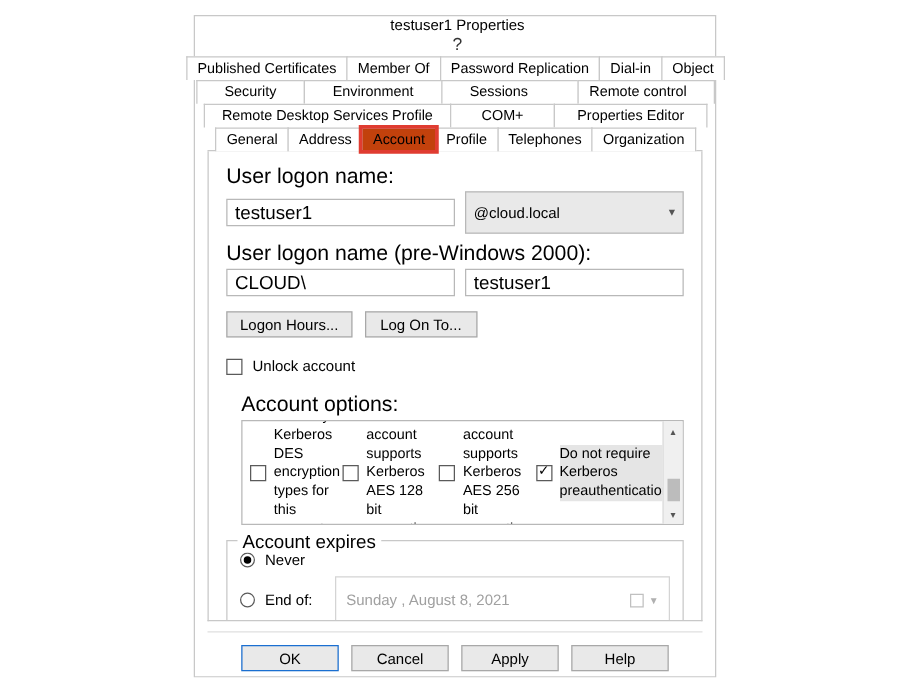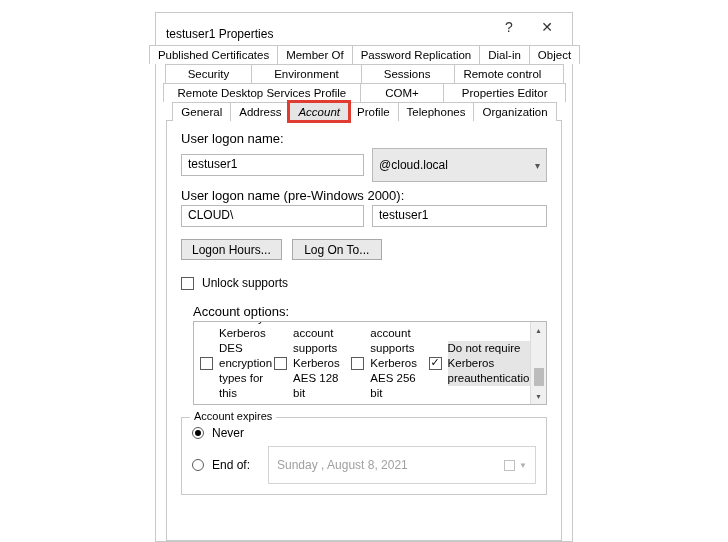--- a/index.html
+++ b/index.html
@@ -19,24 +19,25 @@
     top: 12px;
     width: 418px;
     height: 530px;
     border: 1px solid #c8c8c8;
     background: #fff;
     display: flex;
     flex-direction: column;
   }
   .titlebar {
     display: flex;
-    align-items: flex-end;
+    align-items: center;
     height: 28px;
     padding: 0 6px 0 10px;
     font-size: 12px;
+    flex-direction: column;
   }
   .titlebar .title { flex: 1; }
   .titlebar .wbtn {
     width: 38px;
     height: 28px;
     display: flex;
     align-items: center;
     justify-content: center;
     font-size: 14px;
     color: #333;
@@ -58,48 +59,47 @@
     background: #fff;
     padding: 2px 8px;
     font-size: 11.5px;
     line-height: 14px;
     margin-right: -1px;
     white-space: nowrap;
     cursor: default;
     position: relative;
   }
   .tab.active {
-    background: #e5e5e5;
+    background: #c2410c;
     z-index: 2;
-    font-style: italic;
   }
   .tab.highlight-red {
     outline: 3px solid #e03c31;
     outline-offset: -1px;
     z-index: 5;
   }
   .tab-strip-bottom { border-bottom: 1px solid #c8c8c8; margin-top:-1px; }
   .tab-panel {
     border: 1px solid #c8c8c8;
     border-top: none;
     margin: 0 10px;
     padding: 10px 14px 10px 14px;
     flex: 1;
     overflow: hidden;
     display: flex;
     flex-direction: column;
     gap: 6px;
   }
   .row { display: flex; align-items: center; gap: 8px; }
-  .label { font-size: 13px; margin-bottom: 2px; }
+  .label { font-size: 17px; margin-bottom: 2px; }
   .textbox {
     border: 1px solid #b8b8b8;
     height: 22px;
     padding: 2px 6px;
-    font-size: 12px;
+    font-size: 15px;
     background: #fff;
     flex: 1;
   }
   .combo {
     border: 1px solid #b8b8b8;
     height: 34px;
     background: #e9e9e9;
     display:flex;
     align-items:center;
     justify-content:space-between;
@@ -156,21 +156,21 @@
   .scrollbar .arrow { width:100%; height:16px; display:flex; align-items:center; justify-content:center; font-size:8px; color:#555;}
   .scrollbar .thumb { width:10px; height:18px; background:#bcbcbc; margin-bottom:2px;}
   .fieldset {
     border: 1px solid #c8c8c8;
     padding: 8px 10px 10px 10px;
     position: relative;
     margin-top: 6px;
   }
   .fieldset .legend {
     position:absolute; top:-8px; left:8px; background:#fff;
-    padding: 0 4px; font-size:11px;
+    padding: 0 4px; font-size:15px;
   }
   .radio {
     width:12px; height:12px; border:1px solid #5a5a5a; border-radius:50%;
     display:inline-flex; align-items:center; justify-content:center; flex-shrink:0;
   }
   .radio.selected::after{ content:""; width:6px; height:6px; background:#000; border-radius:50%;}
   .date-disabled {
     border:1px solid #d4d4d4;
     background:#fff;
     color:#a0a0a0;
@@ -208,21 +208,21 @@
     <div class="tab-row">
       <div class="tab">Published Certificates</div>
       <div class="tab">Member Of</div>
       <div class="tab">Password Replication</div>
       <div class="tab">Dial-in</div>
       <div class="tab">Object</div>
     </div>
     <div class="tab-row">
       <div class="tab" style="padding-left:22px;padding-right:22px">Security</div>
       <div class="tab" style="padding-left:22px;padding-right:22px">Environment</div>
-      <div class="tab" style="padding-left:22px;padding-right:24px">Sessions</div>
+      <div class="tab" style="padding-left:22px;padding-right:40px">Sessions</div>
       <div class="tab" style="padding-right:22px">Remote control</div>
     </div>
     <div class="tab-row">
       <div class="tab" style="padding-left:14px;padding-right:14px">Remote Desktop Services Profile</div>
       <div class="tab" style="padding-left:24px;padding-right:24px">COM+</div>
       <div class="tab" style="padding-left:18px;padding-right:18px">Properties Editor</div>
     </div>
     <div class="tab-row">
       <div class="tab">General</div>
       <div class="tab">Address</div>
@@ -255,21 +255,21 @@
       </div>
     </div>
 
     <div class="row" style="gap:10px; margin-top:6px;">
       <div class="btn">Logon Hours...</div>
       <div class="btn">Log On To...</div>
     </div>
 
     <div class="row" style="margin-top:10px;">
       <span class="checkbox"></span>
-      <span>Unlock supports</span>
+      <span>Unlock account</span>
     </div>
 
     <div style="margin-top:8px;padding-left:12px;">
       <div class="label">Account options:</div>
       <div class="options-box">
         <div class="options-list">
           <div class="opt-item">
             <span class="checkbox"></span>
             <span class="lab">Use only Kerberos DES encryption types for this account</span>
           </div>
@@ -310,13 +310,19 @@
           <span style="display:flex;align-items:center;gap:4px;">
             <span class="small-square"></span>
             <span style="font-size:8px;color:#b0b0b0">▼</span>
           </span>
         </div>
       </div>
     </div>
 
   </div>
 
+  <div class="dialog-buttons">
+    <div class="btn primary" style="min-width:78px">OK</div>
+    <div class="btn" style="min-width:78px">Cancel</div>
+    <div class="btn" style="min-width:78px">Apply</div>
+    <div class="btn" style="min-width:78px">Help</div>
+  </div>
 </div>
 
 </body></html>

